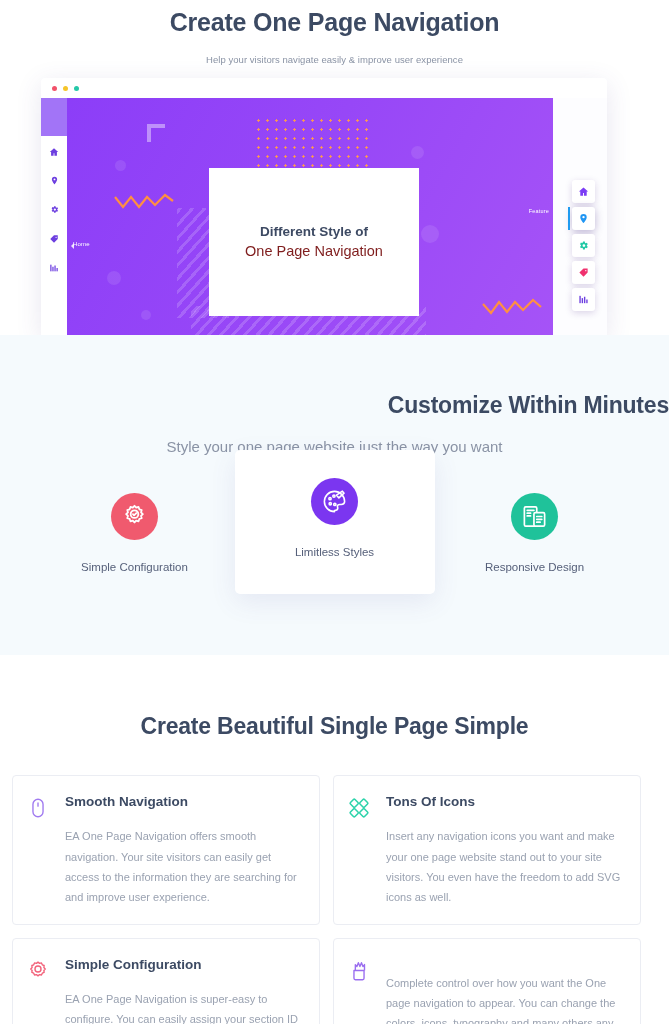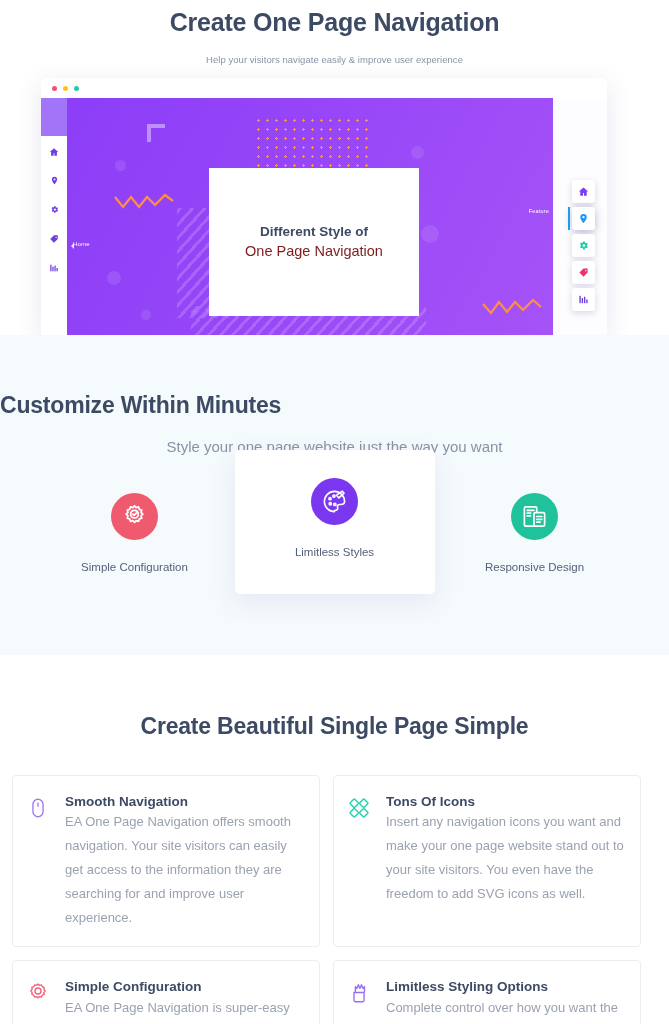--- a/index.html
+++ b/index.html
@@ -103,21 +103,21 @@
     position:absolute; z-index:1; opacity:.17;
     background: repeating-linear-gradient(-48deg, #ffffff 0 3px, transparent 3px 9px);
   }
 
   
   .mid {
     position:absolute; left:0; top: 335px; width: 669px; height: 320px;
     background: #f5fafd;
   }
   .mid-title{
-    text-align:left; font-size: 23px; font-weight:700; color:#3c4a63;
+    text-align:right; font-size: 23px; font-weight:700; color:#3c4a63;
     padding-top: 57px; letter-spacing:-0.2px;
   }
   .mid-sub{ text-align:center; font-size:15px; color:#8a93a5; margin-top:19px; }
 
   .features{
     position:absolute; left:0; top:125px; width:669px;
     display:flex; justify-content:center; align-items:flex-start; gap: 0px;
   }
   .feat{ width: 200px; text-align:center; padding-top: 33px; height:130px; }
   .feat.raised{
@@ -155,21 +155,21 @@
     position:absolute; left:12px; top: 120px; width: 645px;
     display:flex; flex-wrap:wrap; gap: 13px;
   }
   .card{
     width: 308px; background:#ffffff; border:1px solid #ebedf3; border-radius:4px;
     padding: 18px 16px 16px 14px; display:flex; gap: 12px; min-height: 108px;
   }
   .card .cicon{ flex: 0 0 26px; padding-top:3px; }
   .card .cicon svg{ width:22px; height:22px; display:block; }
   .card .ctitle{ font-size: 13.5px; font-weight:700; color:#3c4a63; line-height:1.2; }
-  .card .cdesc{ font-size: 13px; color:#9aa2b1; line-height: 1.85; margin-top: 0; }
+  .card .cdesc{ font-size: 11px; color:#9aa2b1; line-height: 1.85; margin-top: 16px; }
 </style>
 </head>
 <body>
 
 <div class="page">
 
   <section class="hero">
     <h1 class="hero-title">Create One Page Navigation</h1>
     <p class="hero-sub">Help your visitors navigate easily &amp; improve user experience</p>
 
@@ -404,21 +404,20 @@
       </div>
 
       <div class="card">
         <div class="cicon">
           <svg viewBox="0 0 24 24" fill="none" stroke="#9b6ef0" stroke-width="1.5" stroke-linejoin="round">
             <path d="M6.5 11.5h11v8.5a1.5 1.5 0 0 1-1.5 1.5H8a1.5 1.5 0 0 1-1.5-1.5z"></path>
             <path d="M8 11.5V5l1.7 2.2L11.3 3l1.7 4.2L14.7 3l1.6 4.2L18 5v6.5"></path>
           </svg>
         </div>
         <div>
-          <div class="ctitle">Limitless Styling Options</div>
           <div class="cdesc">Complete control over how you want the One page navigation to appear. You can change the colors, icons, typography and many others any way you want.</div>
         </div>
       </div>
 
     </div>
   </section>
 
 </div>
 
 </body></html>

